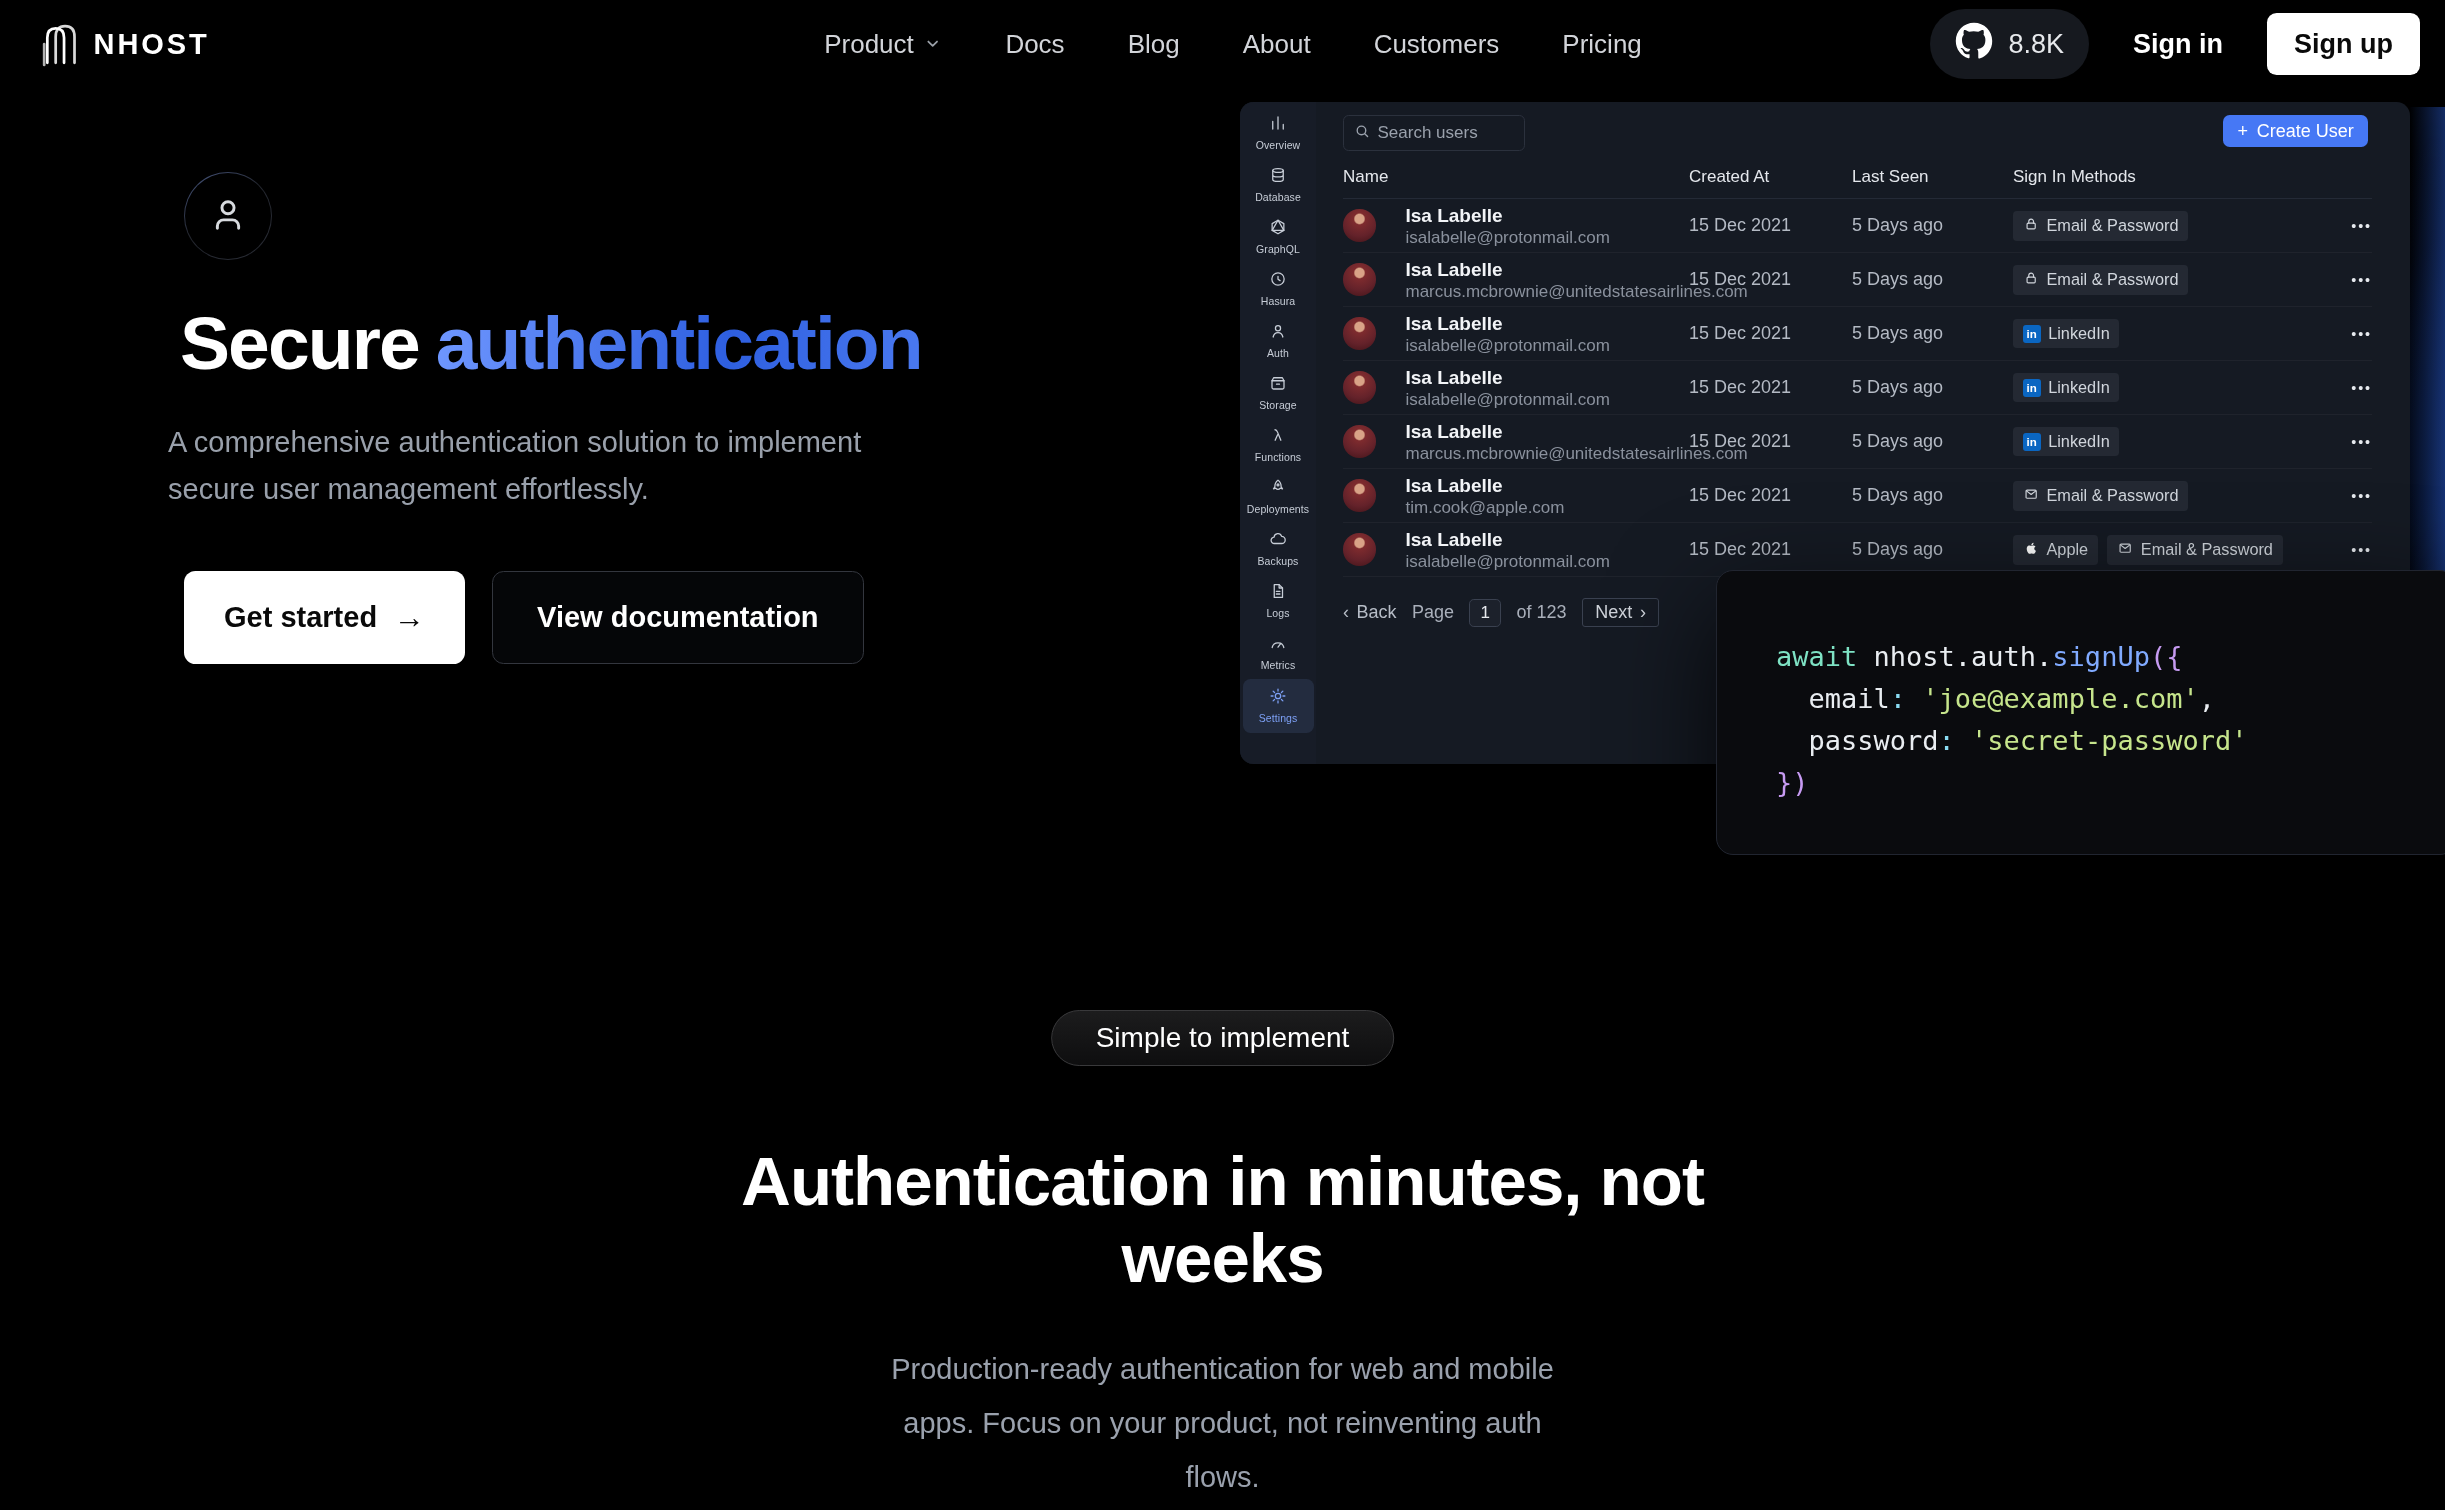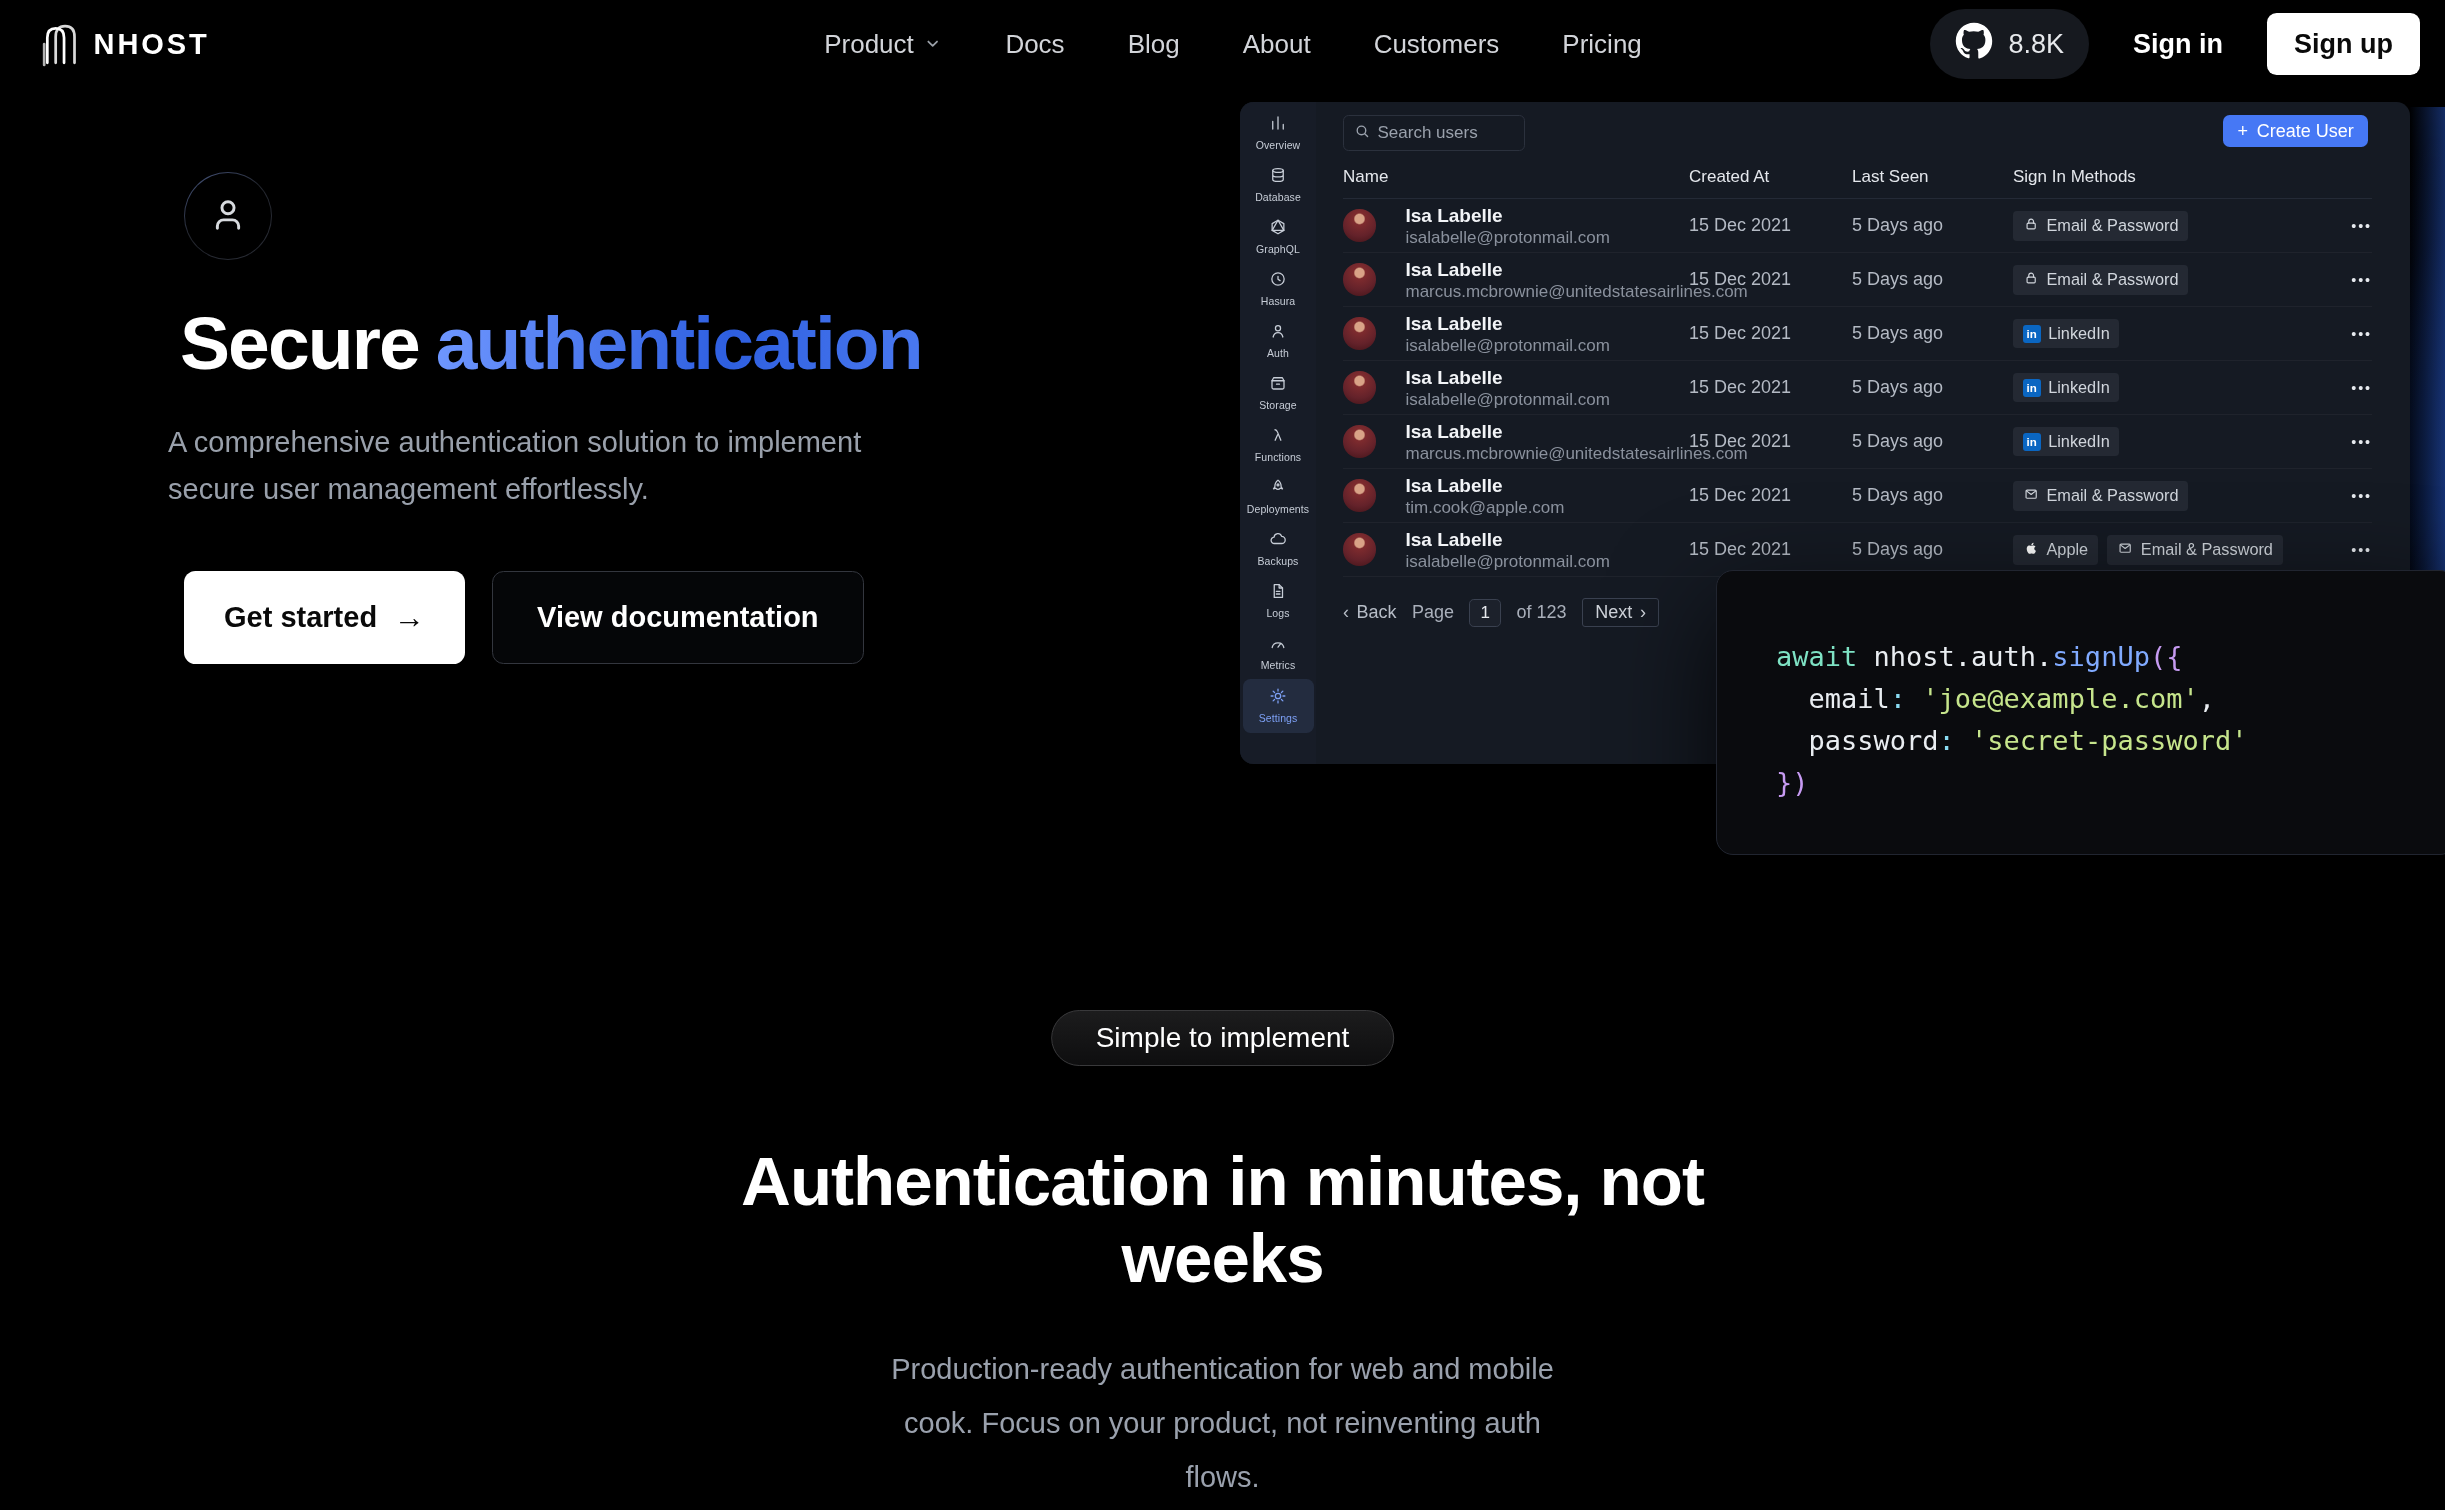--- a/index.html
+++ b/index.html
@@ -449,18 +449,18 @@
       <div class="code-line"><span class="tok-pu">})</span></div>
     </div>
 
   <div class="pill">Simple to implement</div>
   <h2 class="h2" id="h2Box">
       <div>Authentication in minutes, not</div>
       <div>weeks</div>
     </h2>
   <div class="para" id="paraBox">
       <div>Production-ready authentication for web and mobile</div>
-      <div>cook. Focus on your product, not reinventing auth</div>
+      <div>apps. Focus on your product, not reinventing auth</div>
       <div>flows.</div>
     </div>
 
 </div>
 
 
 </body></html>

